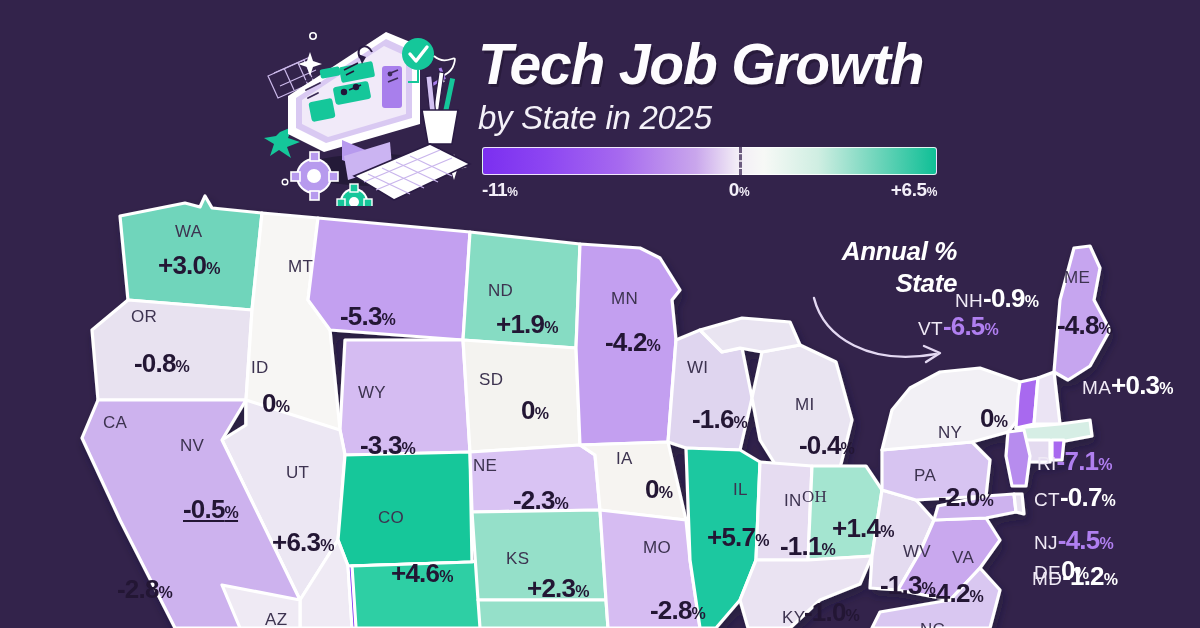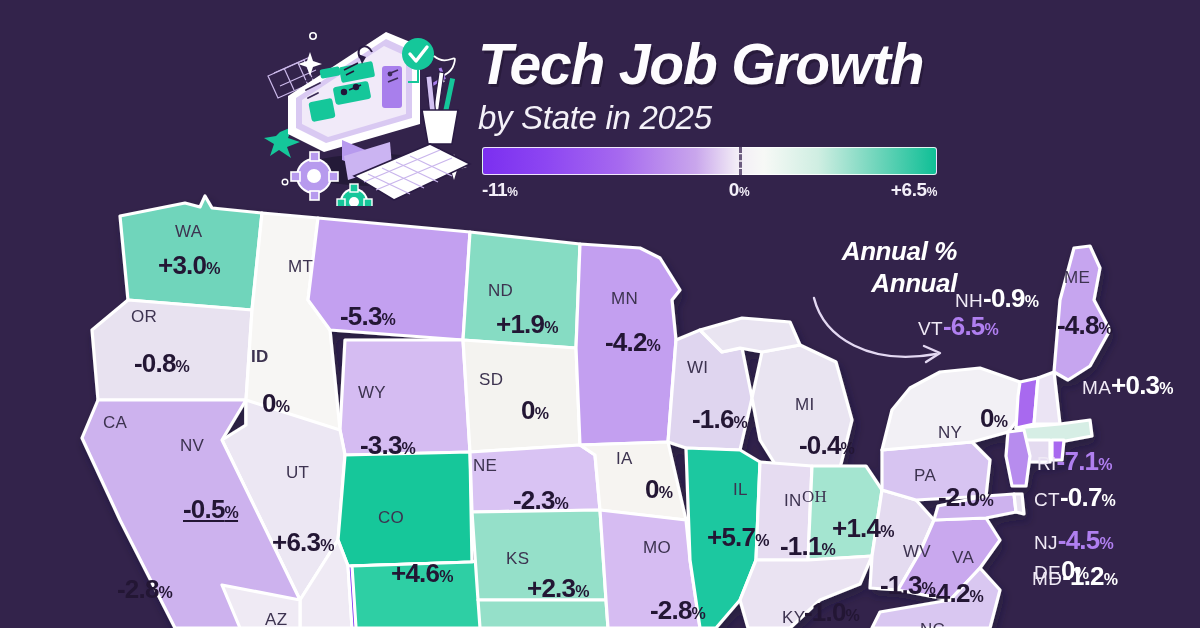--- a/index.html
+++ b/index.html
@@ -248,33 +248,33 @@
     </div>
     <div class="legend-labels">
       <span class="lg-min"><b>-11</b><i>%</i></span>
       <span class="lg-mid"><b>0</b><i>%</i></span>
       <span class="lg-max"><b>+6.5</b><i>%</i></span>
     </div>
   </div>
 
   <div class="annot">
     <div>Annual %</div>
-    <div>Annual</div>
+    <div>State</div>
   </div>
   <svg class="annot-arrow" viewBox="0 0 150 78" xmlns="http://www.w3.org/2000/svg">
     <path d="M4,2 C14,42 60,70 126,58" stroke="#e3d8f2" stroke-width="2.4" fill="none" stroke-linecap="round"></path>
     <path d="M114,50 L130,57 L116,66" stroke="#e3d8f2" stroke-width="2.4" fill="none" stroke-linecap="round" stroke-linejoin="round"></path>
   </svg>
 
   <div id="state-labels">
       <div class="lbl abbr" style="left: 175px; top: 222px;">WA</div>
       <div class="lbl val" style="left: 158px; top: 250px;">+3.0<i>%</i></div>
       <div class="lbl abbr" style="left: 131px; top: 307px;">OR</div>
       <div class="lbl val" style="left: 134px; top: 348px;">-0.8<i>%</i></div>
-      <div class="lbl abbr" style="left: 251px; top: 347px; font-weight: bold;">ID</div>
+      <div class="lbl abbr" style="left: 251px; top: 358px;">ID</div>
       <div class="lbl val" style="left: 262px; top: 388px;">0<i>%</i></div>
       <div class="lbl abbr" style="left: 288px; top: 257px;">MT</div>
       <div class="lbl val" style="left: 340px; top: 301px;">-5.3<i>%</i></div>
       <div class="lbl abbr" style="left: 358px; top: 383px;">WY</div>
       <div class="lbl val" style="left: 360px; top: 430px;">-3.3<i>%</i></div>
       <div class="lbl abbr" style="left: 180px; top: 436px;">NV</div>
       <div class="lbl val" style="left: 183px; top: 494px; text-decoration: underline;">-0.5<i>%</i></div>
       <div class="lbl abbr" style="left: 103px; top: 413px;">CA</div>
       <div class="lbl val" style="left: 117px; top: 574px;">-2.8<i>%</i></div>
       <div class="lbl abbr" style="left: 286px; top: 463px;">UT</div>

